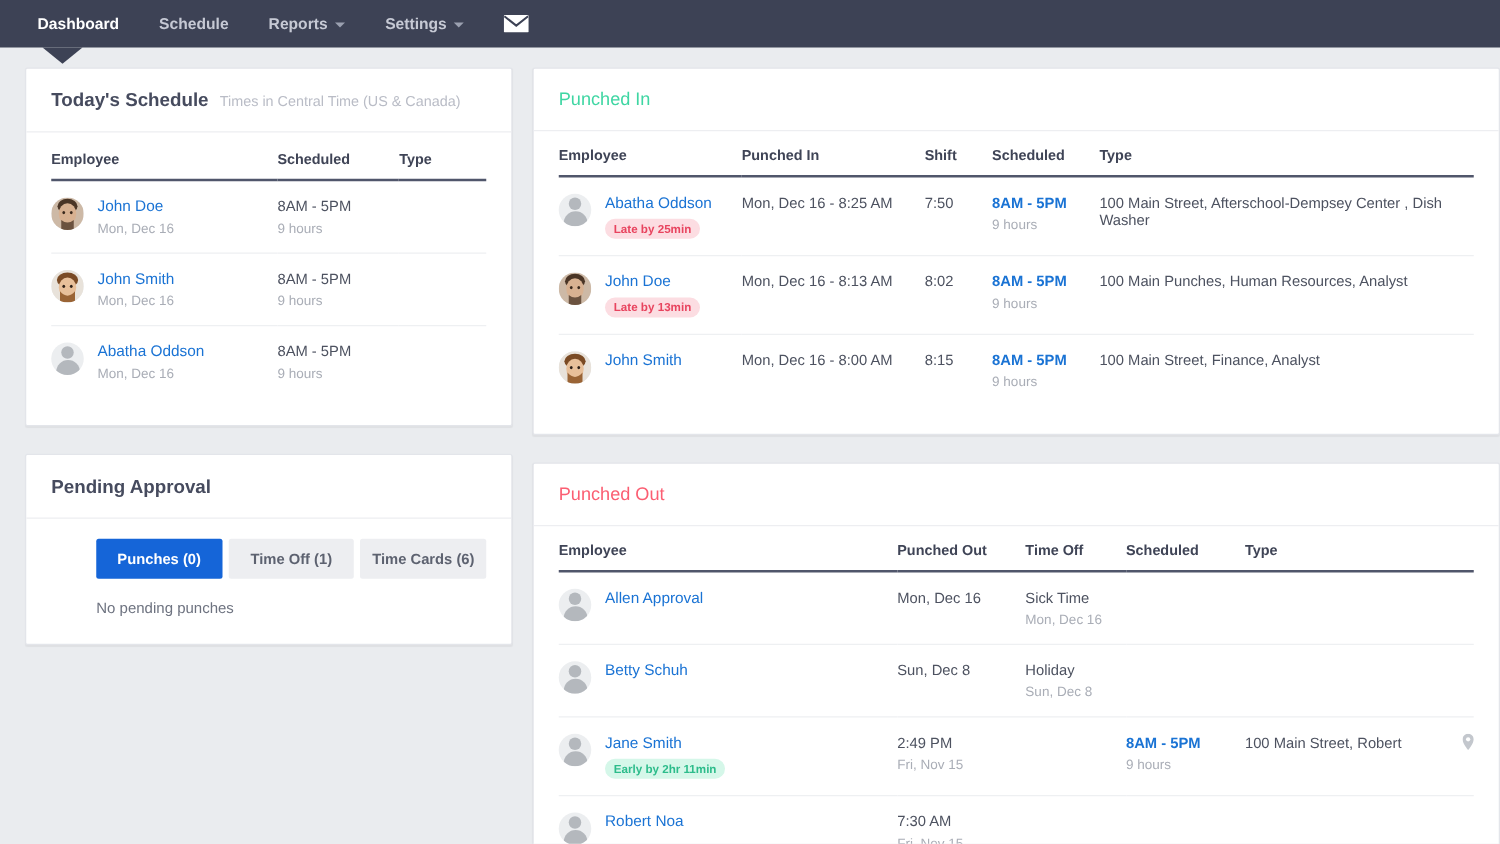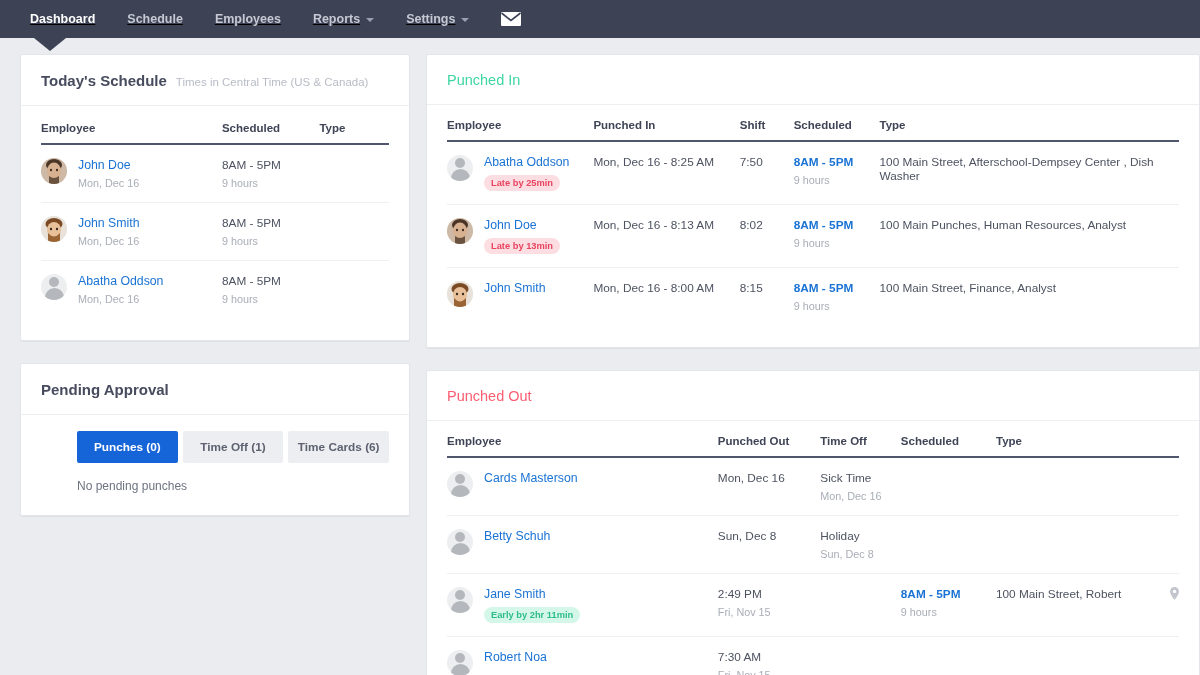--- a/index.html
+++ b/index.html
@@ -218,29 +218,26 @@
     margin-top: 16px;
     font-size: 12px;
     color: #6e7380;
   }
   .pin-icon { display:block; }
 </style>
 </head>
 <body>
 
 <div class="topnav">
-  <div id="nav-items" style="display:flex;align-items:flex-start;text-decoration:underline;">
+  <div id="nav-items" style="display:flex;align-items:flex-start;">
       <div class="nav-item active">
         <span>Dashboard</span>
       </div>
       <div class="nav-item">
         <span>Schedule</span>
-      </div>
-      <div class="nav-item">
-        <span>Employees</span>
       </div>
       <div class="nav-item">
         <span>Reports</span>
         <span class="caret"></span>
       </div>
       <div class="nav-item">
         <span>Settings</span>
         <span class="caret"></span>
       </div>
     </div>
@@ -483,21 +480,21 @@
             <th style="width:13%">Scheduled</th>
             <th style="width:25%">Type</th>
           </tr>
             </thead>
           <tbody id="po-body">
               <tr>
                 <td>
                   <div class="emp-cell">
                     <span class="avatar ph"></span>
                     <div>
-                      <a class="emp-name">Cards Masterson</a>
+                      <a class="emp-name">Allen Approval</a>
                     </div>
                   </div>
                 </td>
                 <td>
                   <span class="main-line">Mon, Dec 16</span>
                 </td>
                 <td>
                   <span class="main-line">Sick Time</span>
                   <span class="sub-line">Mon, Dec 16</span>
                 </td>

